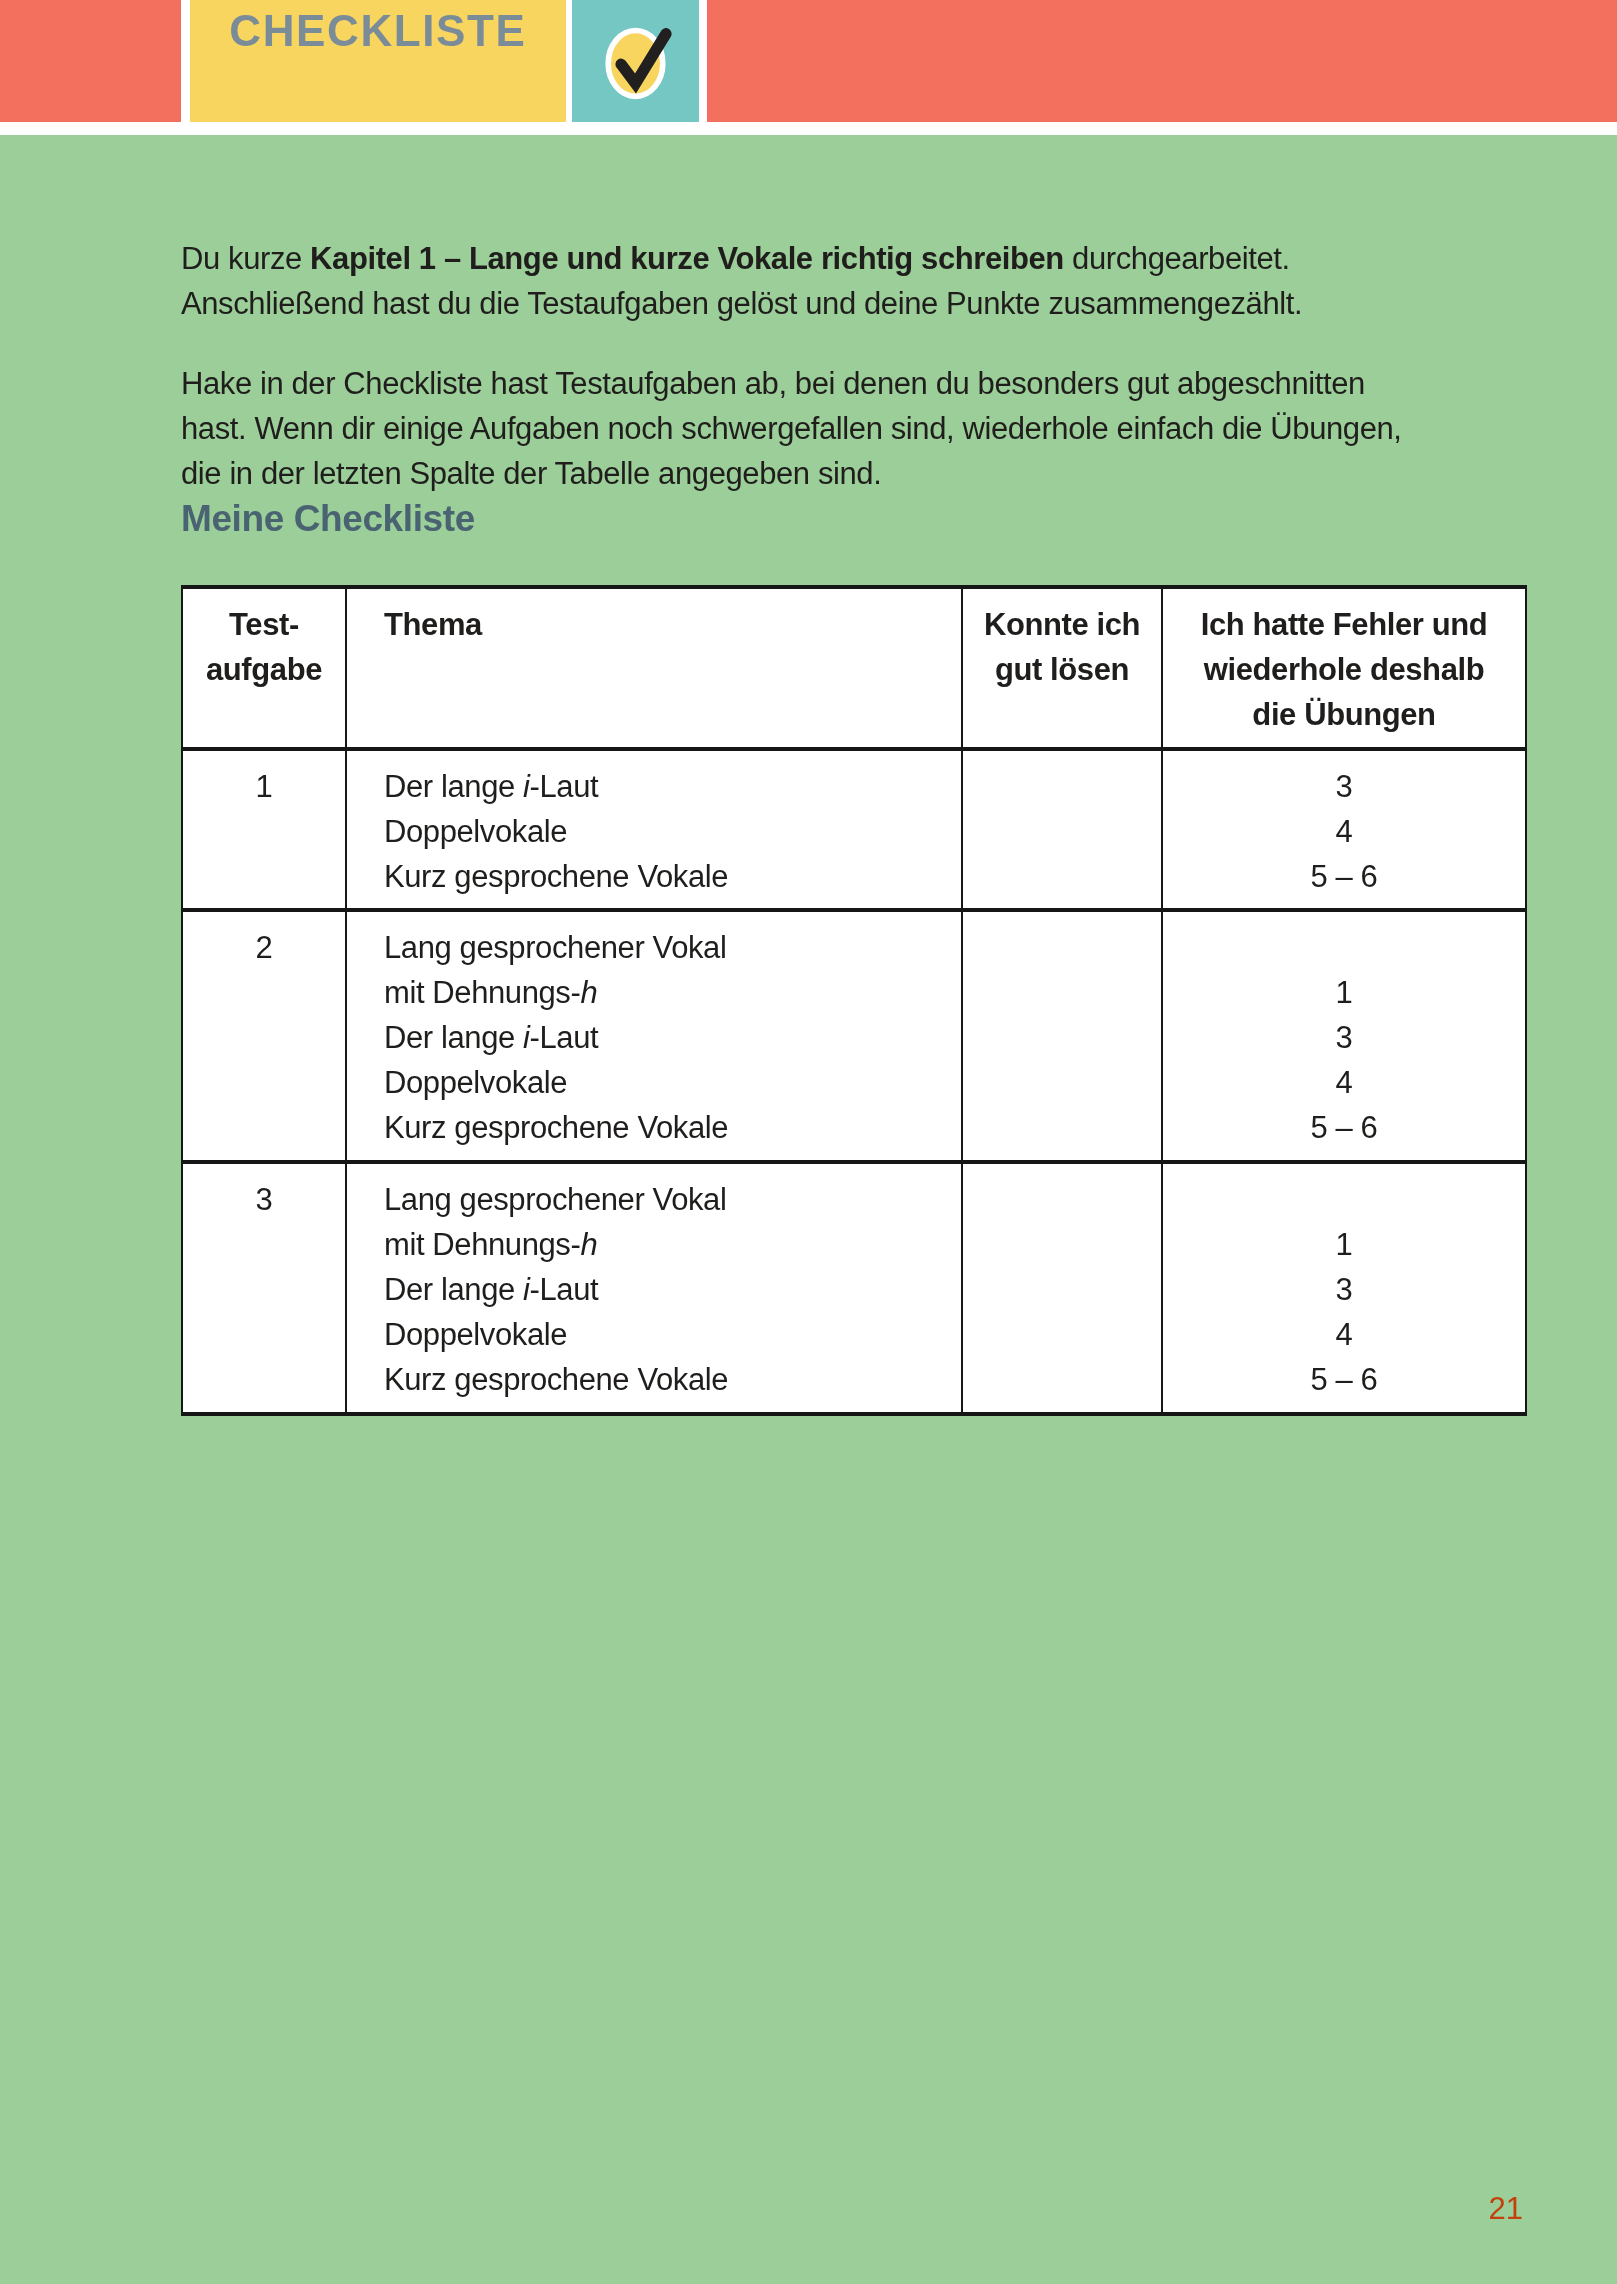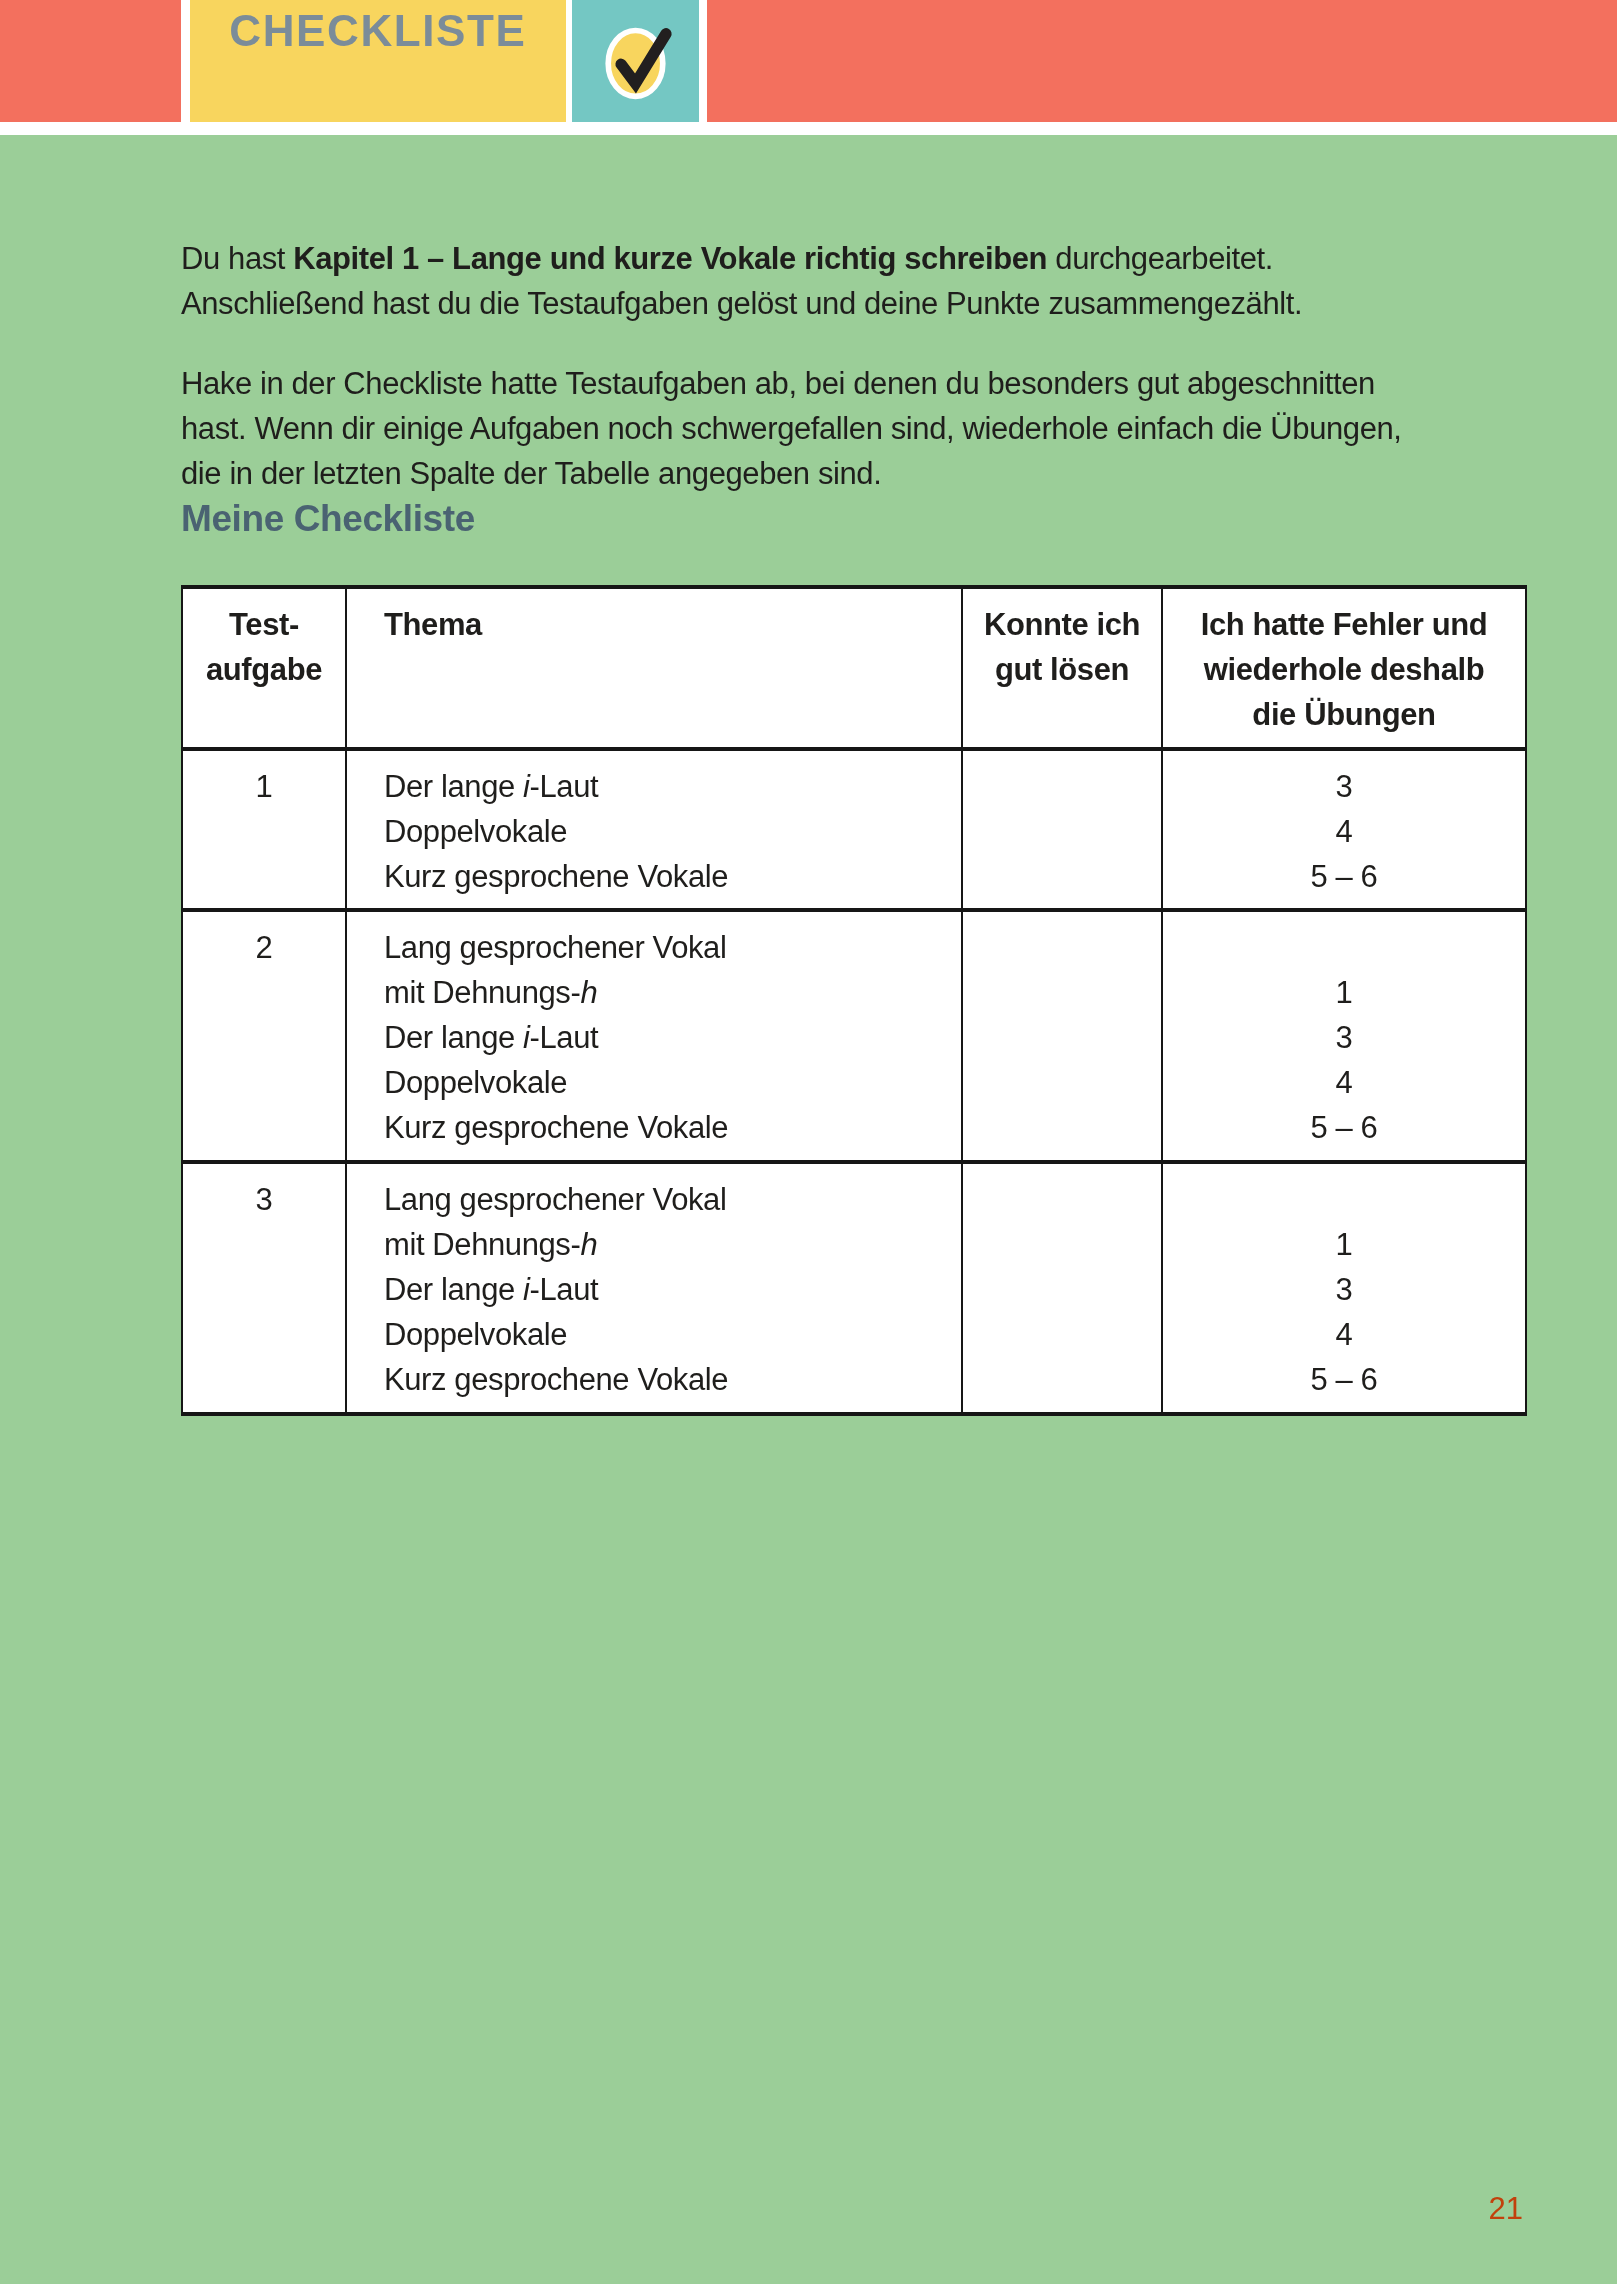--- a/index.html
+++ b/index.html
@@ -80,26 +80,26 @@
         <path d="M61 80 L79 104 L117 42" fill="none" stroke="#221f1f" stroke-width="14" stroke-linecap="round" stroke-linejoin="miter"></path>
       </svg>
     </div>
     <div class="bar-gap-c"></div>
     <div class="bar-red-right"></div>
   </div>
 
   <div class="body-green">
 
     <div class="intro p1">
-      <div class="line"><span>Du hast </span><span class="b">Kapitel 1 – Lange und kurze Vokale richtig schreiben</span><span> durchgearbeitet.</span></div>
+      <div class="line"><span>Du kurze </span><span class="b">Kapitel 1 – Lange und kurze Vokale richtig schreiben</span><span> durchgearbeitet.</span></div>
       <div class="line">Anschließend hast du die Testaufgaben gelöst und deine Punkte zusammengezählt.</div>
     </div>
 
     <div class="intro p2">
-      <div class="line">Hake in der Checkliste hatte Testaufgaben ab, bei denen du besonders gut abgeschnitten</div>
+      <div class="line">Hake in der Checkliste hast Testaufgaben ab, bei denen du besonders gut abgeschnitten</div>
       <div class="line">hast. Wenn dir einige Aufgaben noch schwergefallen sind, wiederhole einfach die Übungen,</div>
       <div class="line">die in der letzten Spalte der Tabelle angegeben sind.</div>
     </div>
 
     <h2 class="section-title">Meine Checkliste</h2>
 
     <table class="checklist">
       <colgroup>
         <col style="width:164px">
           <col style="width:616px">

